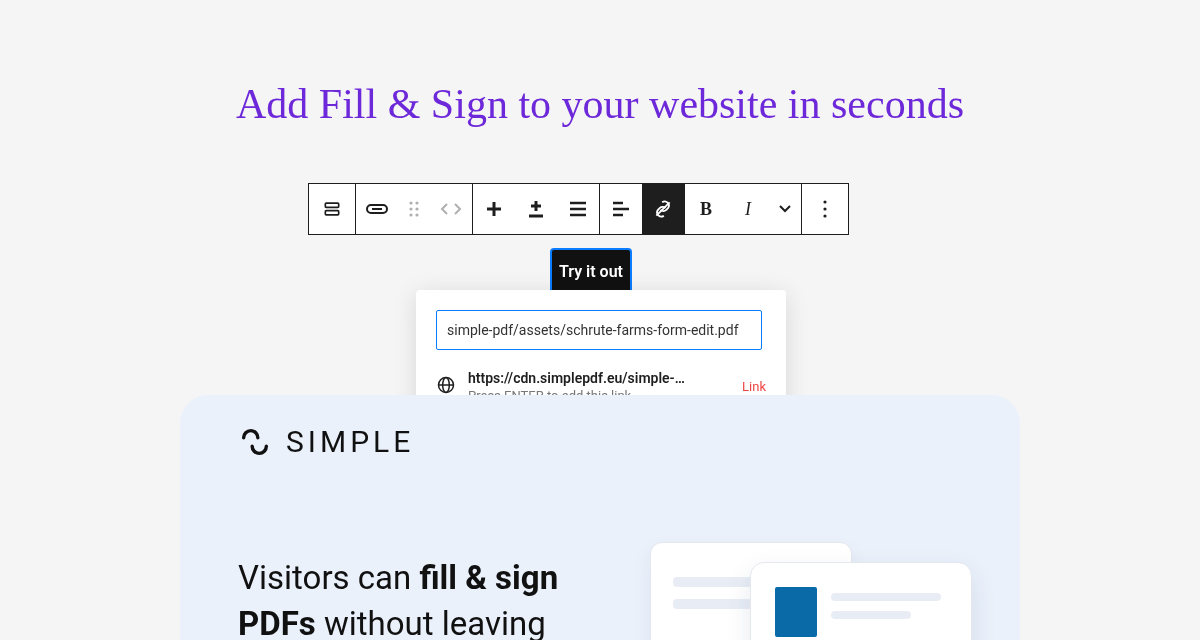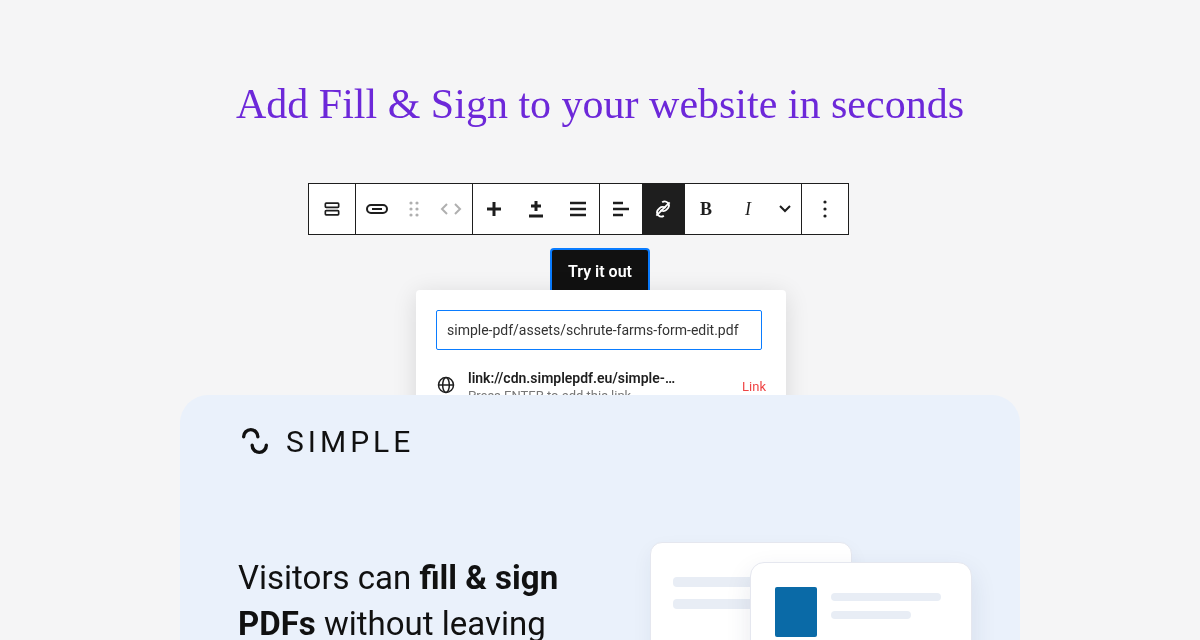--- a/index.html
+++ b/index.html
@@ -65,21 +65,21 @@
 
   
   .try-btn {
     position: absolute;
     left: 550px;
     top: 248px;
     background: #111;
     color: #fff;
     font-size: 16px;
     font-weight: 600;
-    padding: 12px 16px;
+    padding: 12px 7px;
     border: 2px solid #0a7cff;
     border-radius: 4px;
     cursor: pointer;
   }
 
   
   .popover {
     position: absolute;
     left: 416px;
     top: 290px;
@@ -186,21 +186,21 @@
     height: 400px;
     background: #eaf1fb;
     border-radius: 28px;
     overflow: hidden;
   }
   .promo-logo {
     position: absolute;
     left: 58px;
     top: 29px;
     display: flex;
-    align-items: flex-start;
+    align-items: flex-end;
     gap: 14px;
     color: #111;
   }
   .promo-logo .brand {
     font-size: 30px;
     letter-spacing: 4px;
     font-weight: 400;
   }
   .promo-heading {
     position: absolute;
@@ -378,21 +378,21 @@
 
   <div class="suggestion">
     <span class="globe">
       <svg width="20" height="20" viewBox="0 0 24 24" fill="none" stroke="currentColor" stroke-width="1.8">
         <circle cx="12" cy="12" r="9"></circle>
         <ellipse cx="12" cy="12" rx="4" ry="9"></ellipse>
         <line x1="3" y1="12" x2="21" y2="12"></line>
       </svg>
     </span>
     <div class="suggestion-text">
-      <div class="suggestion-title">link://cdn.simplepdf.eu/simple-…</div>
+      <div class="suggestion-title">https://cdn.simplepdf.eu/simple-…</div>
       <div class="suggestion-hint">Press ENTER to add this link</div>
     </div>
     <div class="suggestion-kind">Link</div>
   </div>
 
   <div class="advanced">
     <span class="advanced-chevron">›</span>
     <span>Advanced</span>
   </div>
 

